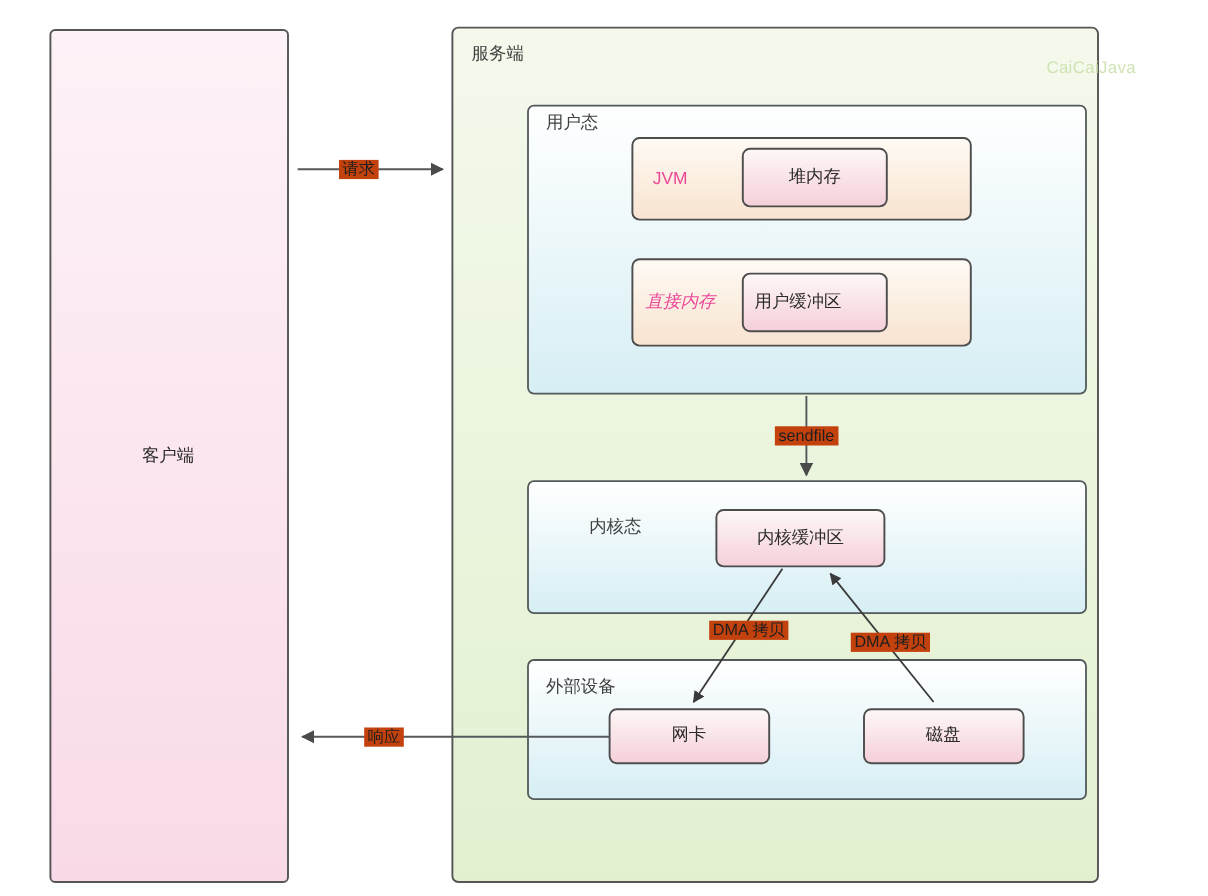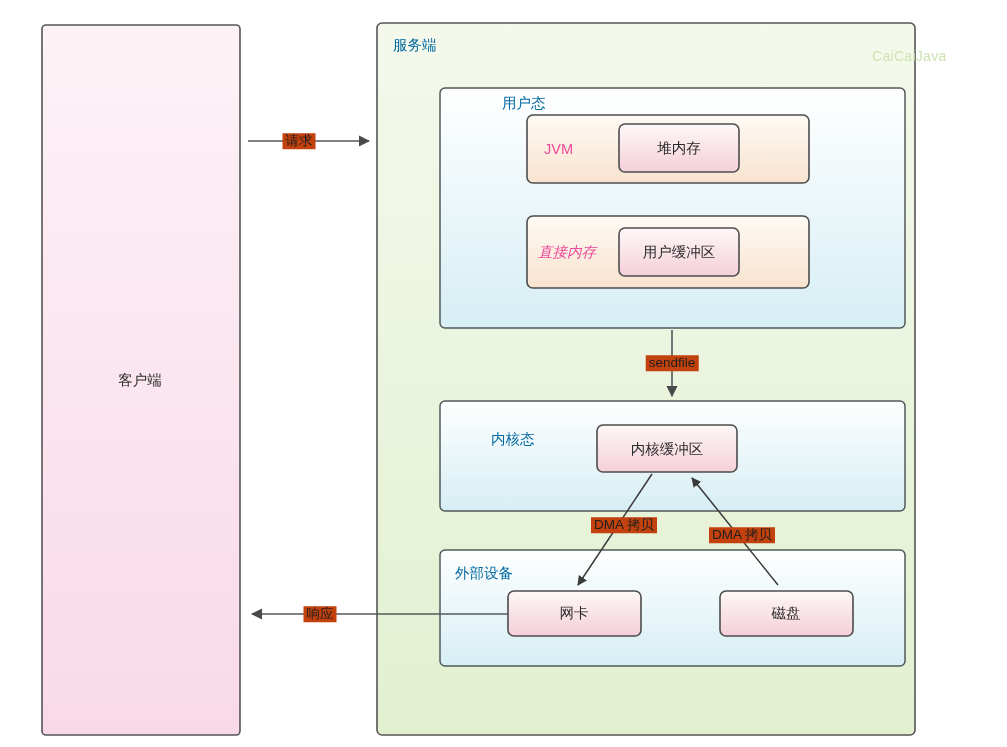--- a/index.html
+++ b/index.html
@@ -27,21 +27,21 @@
   }
   .lbl {
     position: absolute;
     color: #2b2b2b;
     white-space: nowrap;
     line-height: 1;
   }
   
   .container-title {
     font-size: 14.5px;
-    color: #0369a1;
+    color: #404040;
   }
   
   .inline-label {
     font-size: 14.5px;
     color: #ec4899;
   }
   
   .node-label {
     font-size: 14.5px;
     color: #2b2b2b;
@@ -132,33 +132,33 @@
 
     <path d="M 652 474 L 578 585" fill="none" stroke="#3a3a3a" stroke-width="1.5" marker-end="url(#arrow-thin)"></path>
 
     <path d="M 778 585 L 692 478" fill="none" stroke="#3a3a3a" stroke-width="1.5" marker-end="url(#arrow-thin)"></path>
 
     <path d="M 508 614 L 252 614" fill="none" stroke="#55595c" stroke-width="1.6" marker-end="url(#arrow-solid)"></path>
   </svg>
 
   <div class="lbl container-title" style="left:393px; top:38px;">服务端</div>
 
-  <div class="lbl container-title" style="left:455px; top:96px;margin-left:47px;">用户态</div>
+  <div class="lbl container-title" style="left:455px; top:96px;">用户态</div>
 
   <div class="lbl container-title" style="left:455px; top:432px;margin-left:36px;">内核态</div>
 
   <div class="lbl container-title" style="left:455px; top:566px;">外部设备</div>
 
   <div class="lbl inline-label" style="left:544px; top:142px;">JVM</div>
 
   <div class="lbl inline-label" style="left:538px; top:245px;font-style:italic;">直接内存</div>
 
   <div class="lbl node-label" style="left:679px; top:148px;">堆内存</div>
 
-  <div class="lbl node-label" style="left:679px; top:252px;text-align:right;">用户缓冲区</div>
+  <div class="lbl node-label" style="left:665px; top:252px;text-align:right;">用户缓冲区</div>
 
   <div class="lbl node-label" style="left:667px; top:449px;">内核缓冲区</div>
 
   <div class="lbl node-label" style="left:574px; top:613px;">网卡</div>
 
   <div class="lbl node-label" style="left:786px; top:613px;">磁盘</div>
 
   <div class="lbl node-label" style="left:140px; top:381px;font-family:Liberation Mono, monospace;">客户端</div>
 
   <div class="lbl edge-label" style="left:299px; top:141px;">请求</div>

